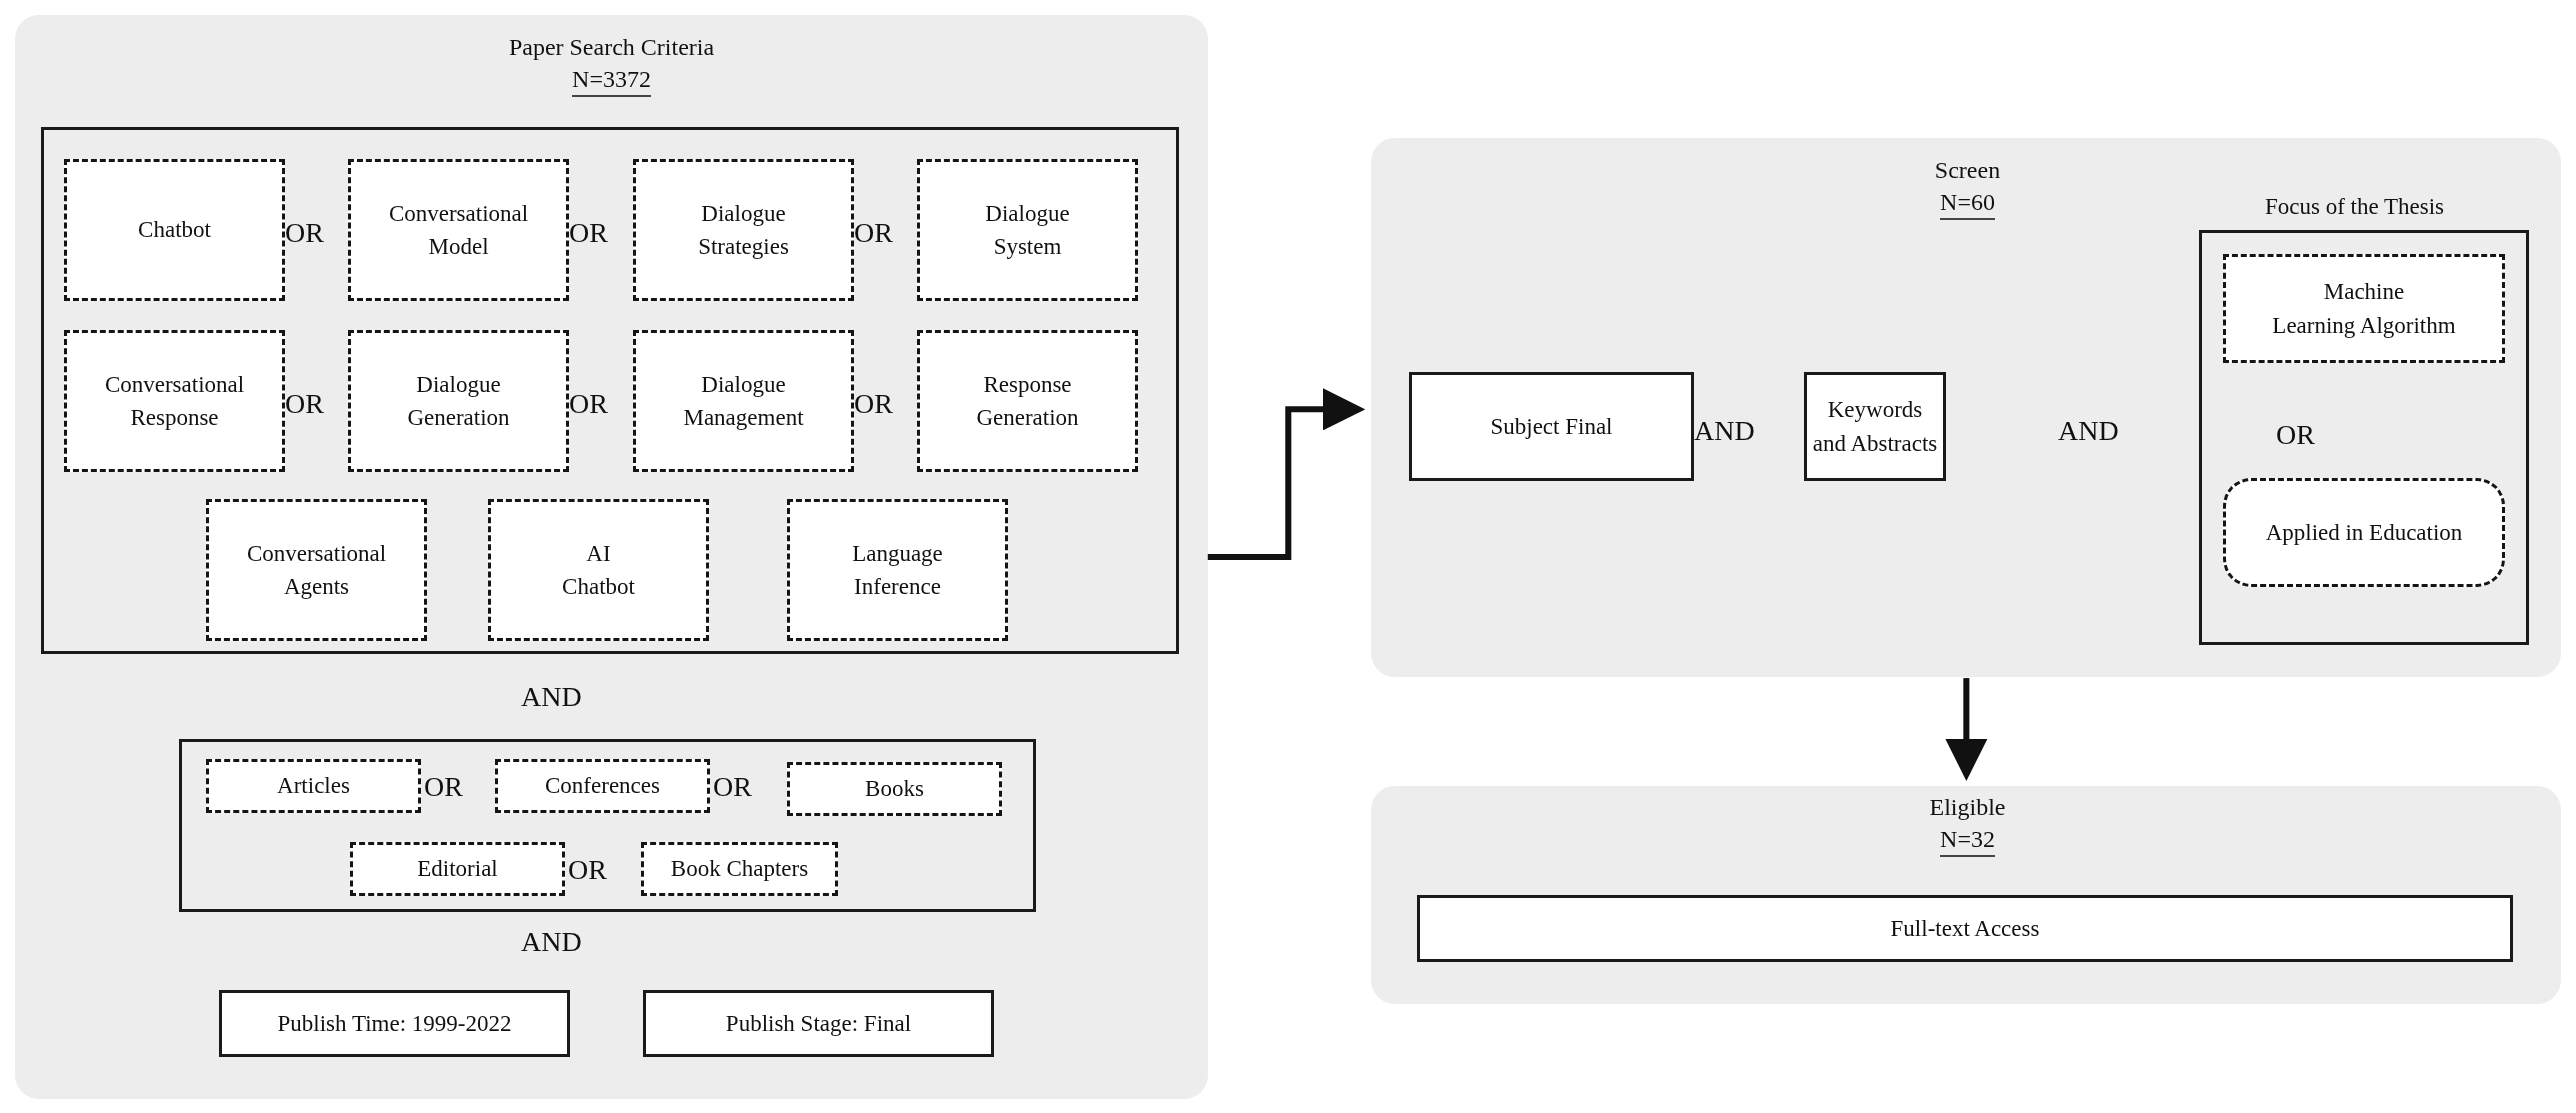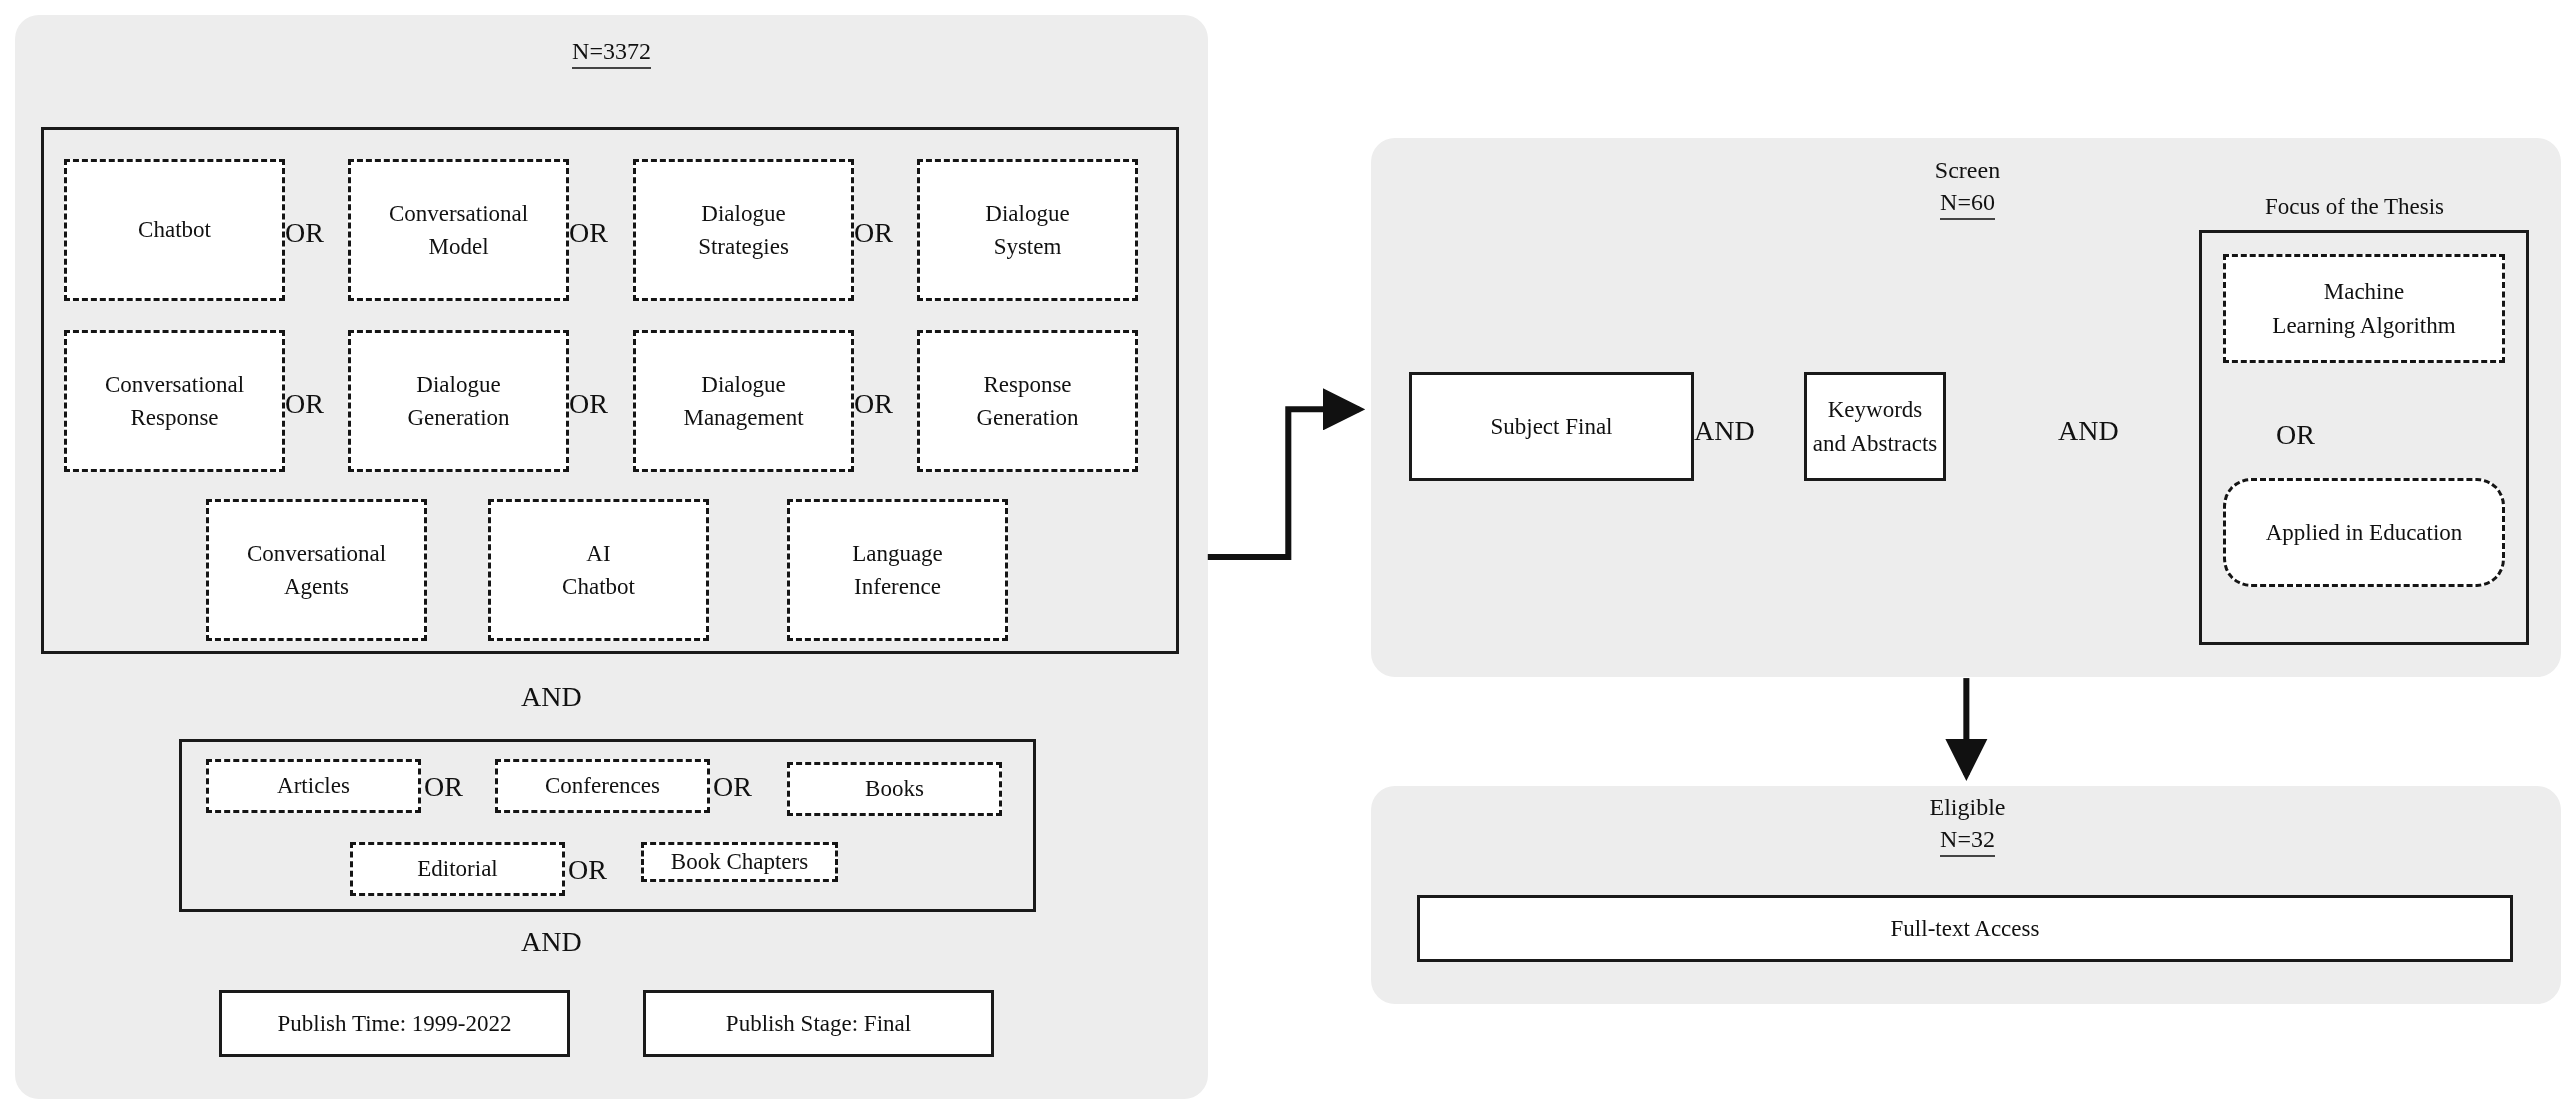--- a/index.html
+++ b/index.html
@@ -118,20 +118,21 @@
 </style>
 </head>
 <body>
 
 <div class="stage">
 
   <div class="panel" style="left:15px; top:15px; width:1193px; height:1084px;">
   </div>
 
   <div class="panel-head" style="left:339px; top:33px; width:545px;">
+    <span class="title">Paper Search Criteria</span>
     <span class="count">N=3372</span>
   </div>
 
   <div class="group-box" style="left:41px; top:127px; width:1138px; height:527px;"></div>
 
   <div class="term" style="left:64px; top:159px; width:221px; height:142px;">
     <span>Chatbot</span>
   </div>
   <div class="op" style="left:285px; top:217px; width:64px;">OR</div>
   <div class="term" style="left:348px; top:159px; width:221px; height:142px;">
@@ -215,21 +216,21 @@
   </div>
   <div class="op" style="left:713px; top:771px; width:61px;">OR</div>
   <div class="term" style="left:787px; top:762px; width:215px; height:54px;">
     <span>Books</span>
   </div>
 
   <div class="term" style="left:350px; top:842px; width:215px; height:54px;">
     <span>Editorial</span>
   </div>
   <div class="op" style="left:568px; top:854px; width:61px;">OR</div>
-  <div class="term" style="left:641px; top:842px; width:197px; height:40px;">
+  <div class="term" style="left:641px; top:842px; width:197px; height:54px;">
     <span>Book Chapters</span>
   </div>
 
   <div class="op" style="left:521px; top:926px; width:182px;">AND</div>
 
   <div class="solidbox" style="left:219px; top:990px; width:351px; height:67px;">
     <span>Publish Time: 1999-2022</span>
   </div>
   <div class="solidbox" style="left:643px; top:990px; width:351px; height:67px;">
     <span>Publish Stage: Final</span>

